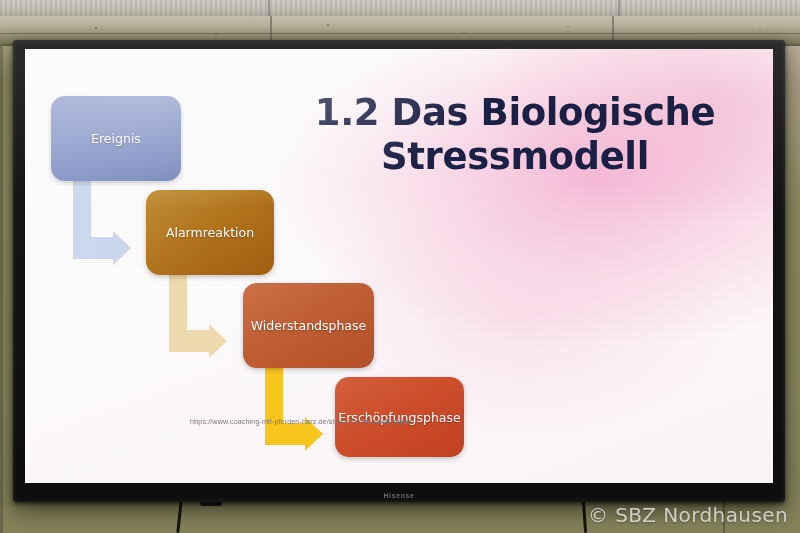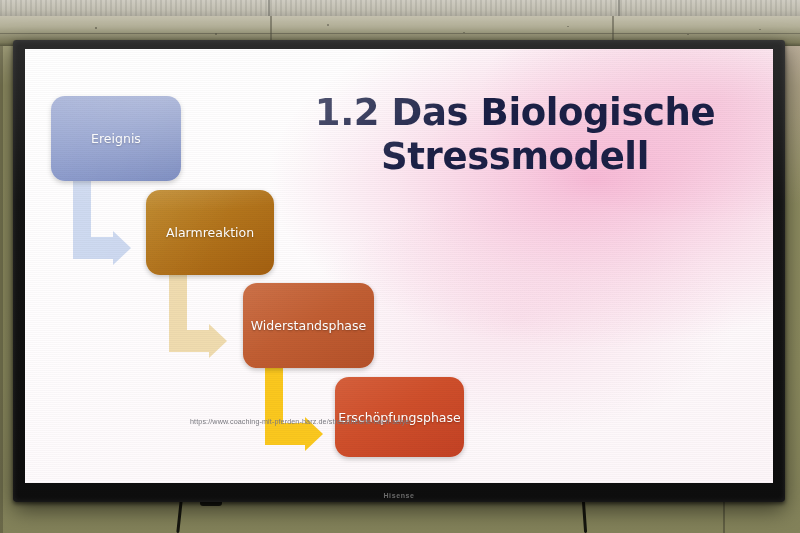--- a/index.html
+++ b/index.html
@@ -190,13 +190,14 @@
         <span>Erschöpfungsphase</span>
       </div>
 
       <div class="source">https://www.coaching-mit-pferden-harz.de/stresstheorie-nach-selye/</div>
 
       <div class="glare"></div>
       <div class="screen-noise"></div>
     </div>
   </div>
 
+  <div class="watermark">© SBZ Nordhausen</div>
 </div>
 
 </body></html>

